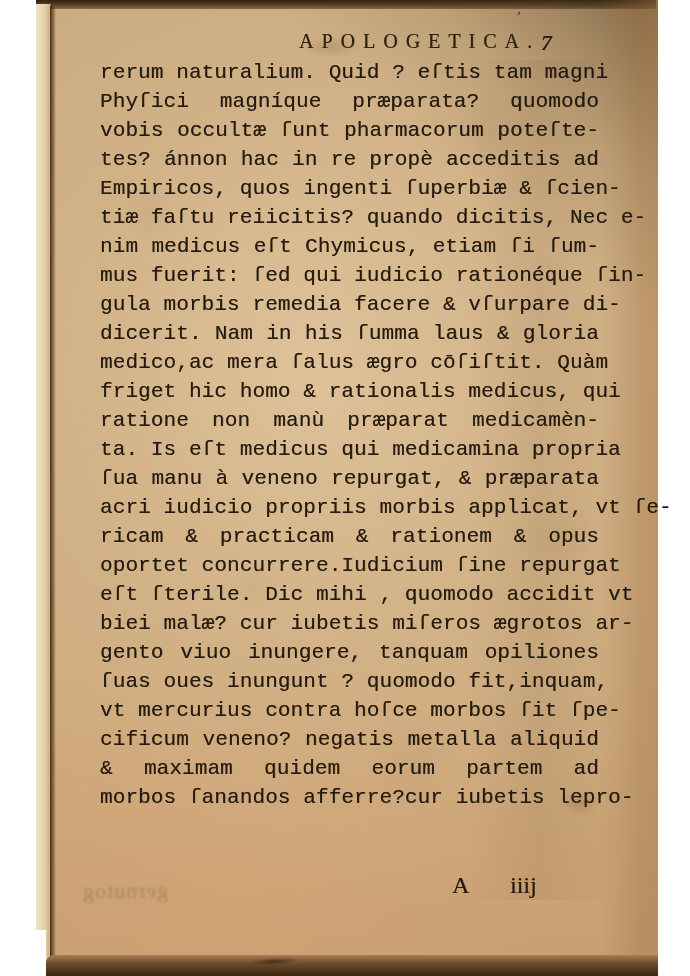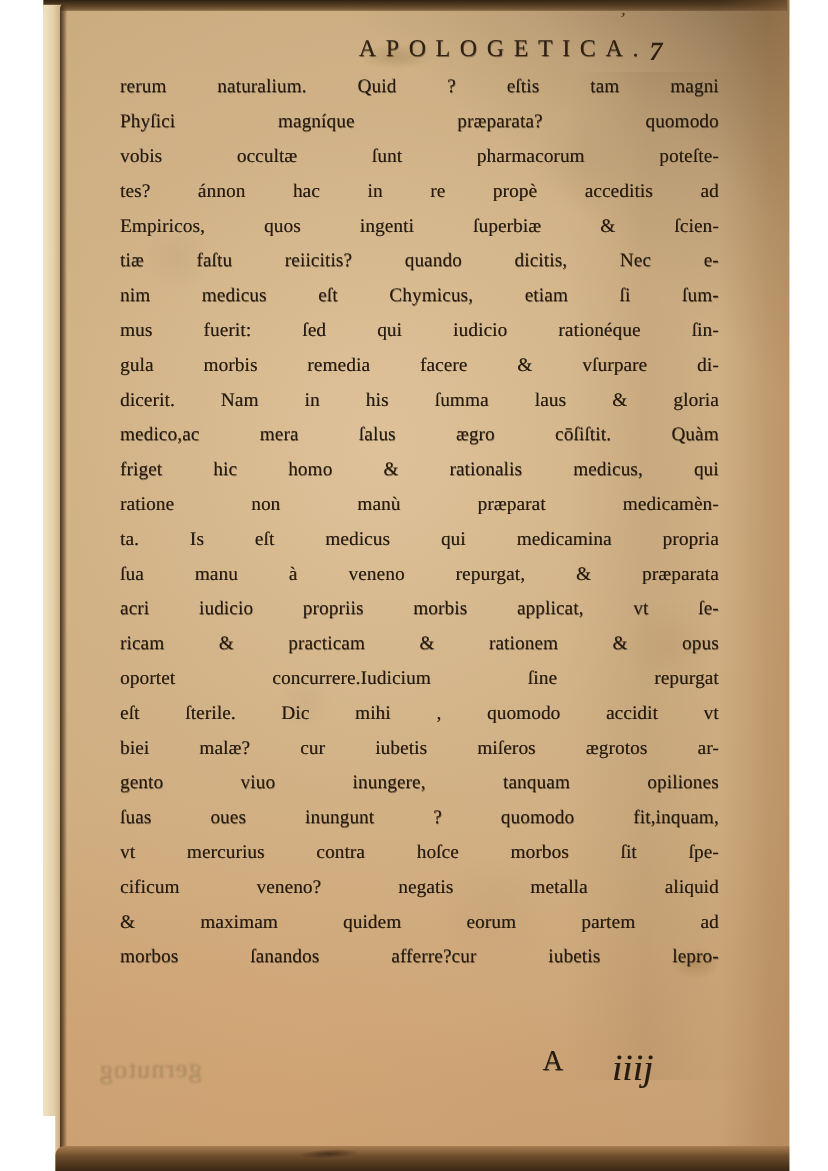--- a/index.html
+++ b/index.html
@@ -154,48 +154,48 @@
 
   
   .text-block {
     position: absolute;
     left: 100px;
     top: 58px;
     width: 499px;
     color: #241a0f;
   }
   .text-line {
-    font-size: 16px;
+    font-size: 21px;
     line-height: 29px;
     white-space: nowrap;
     text-align: justify;
     text-align-last: justify;
     text-shadow: 0.35px 0.35px 0.5px rgba(36,26,15,0.55);
     letter-spacing: 0.1px;
+    font-family: Liberation Mono, monospace;
   }
   
   .signature-row {
     position: absolute;
     left: 100px;
     top: 872px;
     width: 499px;
     height: 30px;
     color: #241a0f;
   }
   .sig-letter {
     position: absolute;
     left: 352px;
     font-size: 24px;
     text-shadow: 0.4px 0.4px 0.5px rgba(36,26,15,0.5);
   }
   .sig-numeral {
     position: absolute;
     left: 410px;
-    font-size: 31px;
-    font-style: italic;
+    font-size: 24px;
     text-shadow: 0.4px 0.4px 0.5px rgba(36,26,15,0.5);
   }
   
   .bleedthrough {
     position: absolute;
     left: 82px;
     top: 878px;
     font-size: 22px;
     color: #7d6a46;
     opacity: 0.5;

